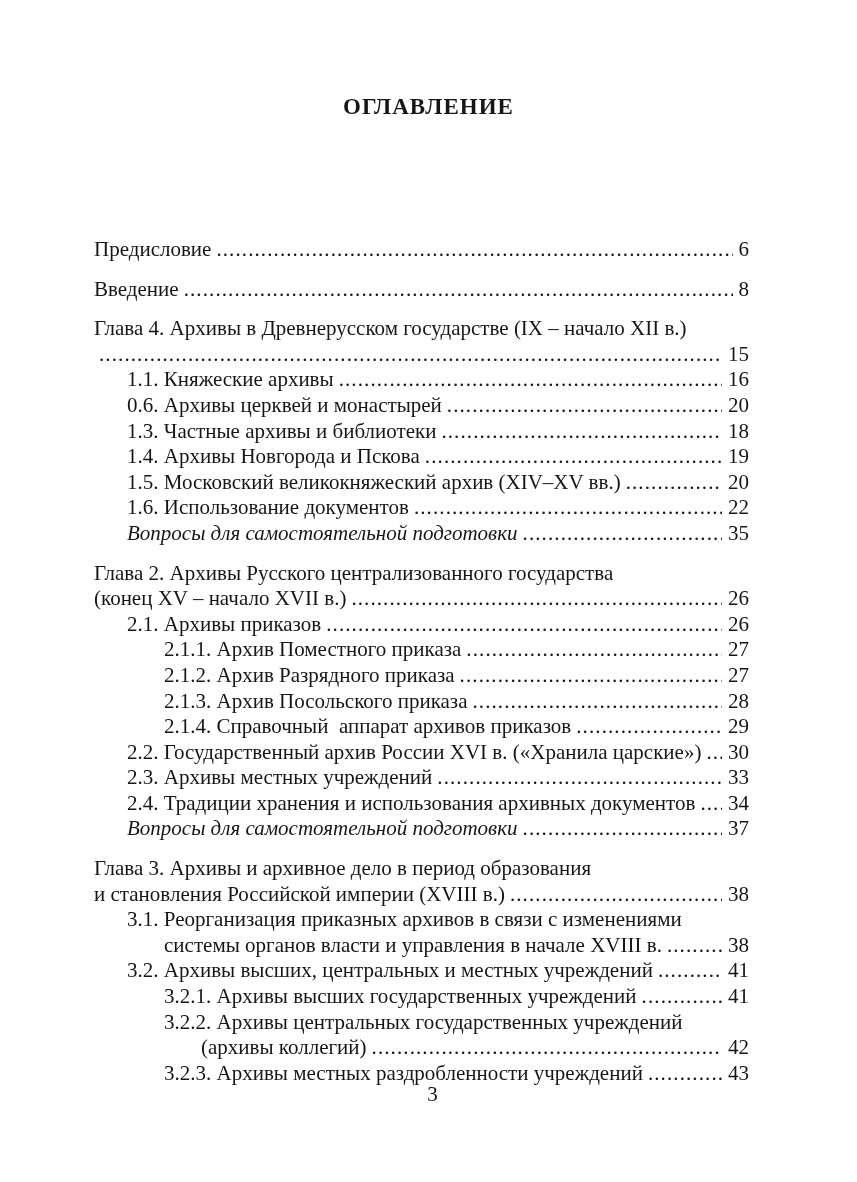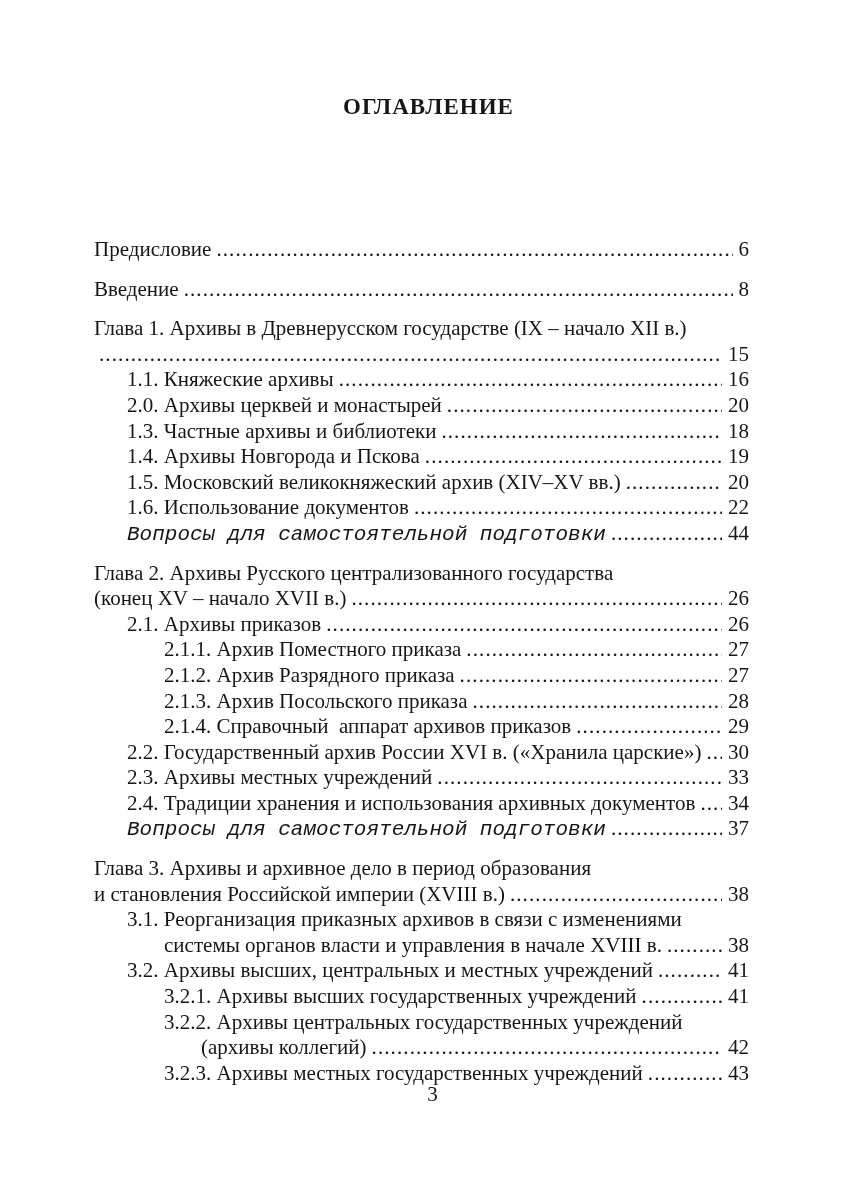--- a/index.html
+++ b/index.html
@@ -46,21 +46,20 @@
     align-items: baseline;
     height: 25.6px;
     line-height: 25.6px;
   }
   .toc-row .row-text {
     white-space: pre;
     flex: 0 0 auto;
   }
   .toc-row.italic .row-text {
     font-style: italic;
-    font-family: Liberation Mono, monospace;
   }
   .indent-0 { padding-left: 0; }
   .indent-1 { padding-left: 33px; }
   .indent-2 { padding-left: 70px; }
   .indent-3 { padding-left: 107px; }
   .leader {
     flex: 1 1 auto;
     overflow: hidden;
     white-space: nowrap;
     margin-left: 5px;
@@ -102,33 +101,33 @@
       </div>
       <div class="toc-block">
         <div class="toc-row indent-0">
           <span class="row-text">Введение</span>
           <span class="leader"></span>
           <span class="page-num">8</span>
         </div>
       </div>
       <div class="toc-block">
         <div class="toc-row indent-0">
-          <span class="row-text">Глава 1. Архивы в Древнерусском государстве (IX – начало XII в.)</span>
+          <span class="row-text">Глава 4. Архивы в Древнерусском государстве (IX – начало XII в.)</span>
         </div>
         <div class="toc-row indent-0">
           <span class="leader"></span>
           <span class="page-num">15</span>
         </div>
         <div class="toc-row indent-1">
           <span class="row-text">1.1. Княжеские архивы</span>
           <span class="leader"></span>
           <span class="page-num">16</span>
         </div>
         <div class="toc-row indent-1">
-          <span class="row-text">2.0. Архивы церквей и монастырей</span>
+          <span class="row-text">0.6. Архивы церквей и монастырей</span>
           <span class="leader"></span>
           <span class="page-num">20</span>
         </div>
         <div class="toc-row indent-1">
           <span class="row-text">1.3. Частные архивы и библиотеки</span>
           <span class="leader"></span>
           <span class="page-num">18</span>
         </div>
         <div class="toc-row indent-1">
           <span class="row-text">1.4. Архивы Новгорода и Пскова</span>
@@ -141,21 +140,21 @@
           <span class="page-num">20</span>
         </div>
         <div class="toc-row indent-1">
           <span class="row-text">1.6. Использование документов</span>
           <span class="leader"></span>
           <span class="page-num">22</span>
         </div>
         <div class="toc-row indent-1 italic">
           <span class="row-text">Вопросы для самостоятельной подготовки</span>
           <span class="leader"></span>
-          <span class="page-num">44</span>
+          <span class="page-num">35</span>
         </div>
       </div>
       <div class="toc-block">
         <div class="toc-row indent-0">
           <span class="row-text">Глава 2. Архивы Русского централизованного государства</span>
         </div>
         <div class="toc-row indent-0">
           <span class="row-text">(конец XV – начало XVII в.)</span>
           <span class="leader"></span>
           <span class="page-num">26</span>
@@ -235,21 +234,21 @@
         </div>
         <div class="toc-row indent-2">
           <span class="row-text">3.2.2. Архивы центральных государственных учреждений</span>
         </div>
         <div class="toc-row indent-3">
           <span class="row-text">(архивы коллегий)</span>
           <span class="leader"></span>
           <span class="page-num">42</span>
         </div>
         <div class="toc-row indent-2">
-          <span class="row-text">3.2.3. Архивы местных государственных учреждений</span>
+          <span class="row-text">3.2.3. Архивы местных раздробленности учреждений</span>
           <span class="leader"></span>
           <span class="page-num">43</span>
         </div>
       </div>
     </div>
 
   <div class="footer-page-number">3</div>
 </div>
 
 </body></html>

